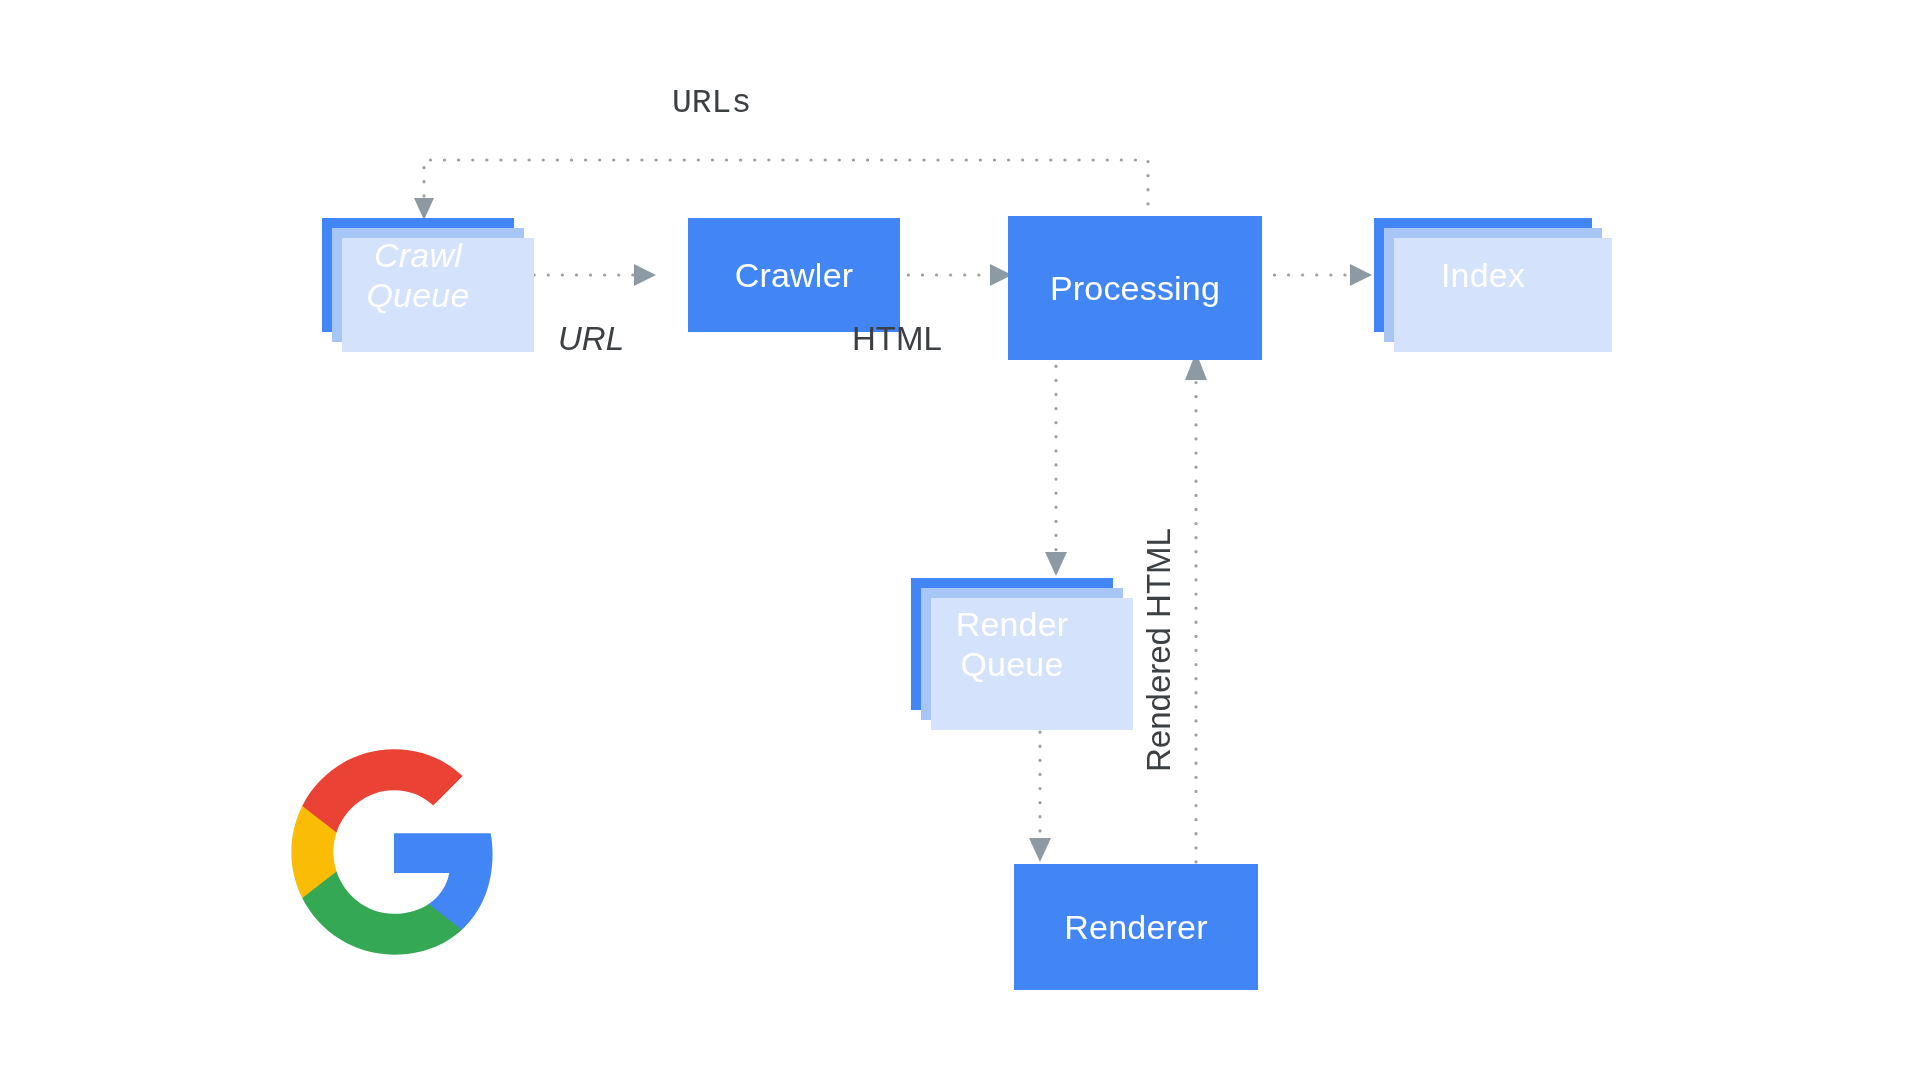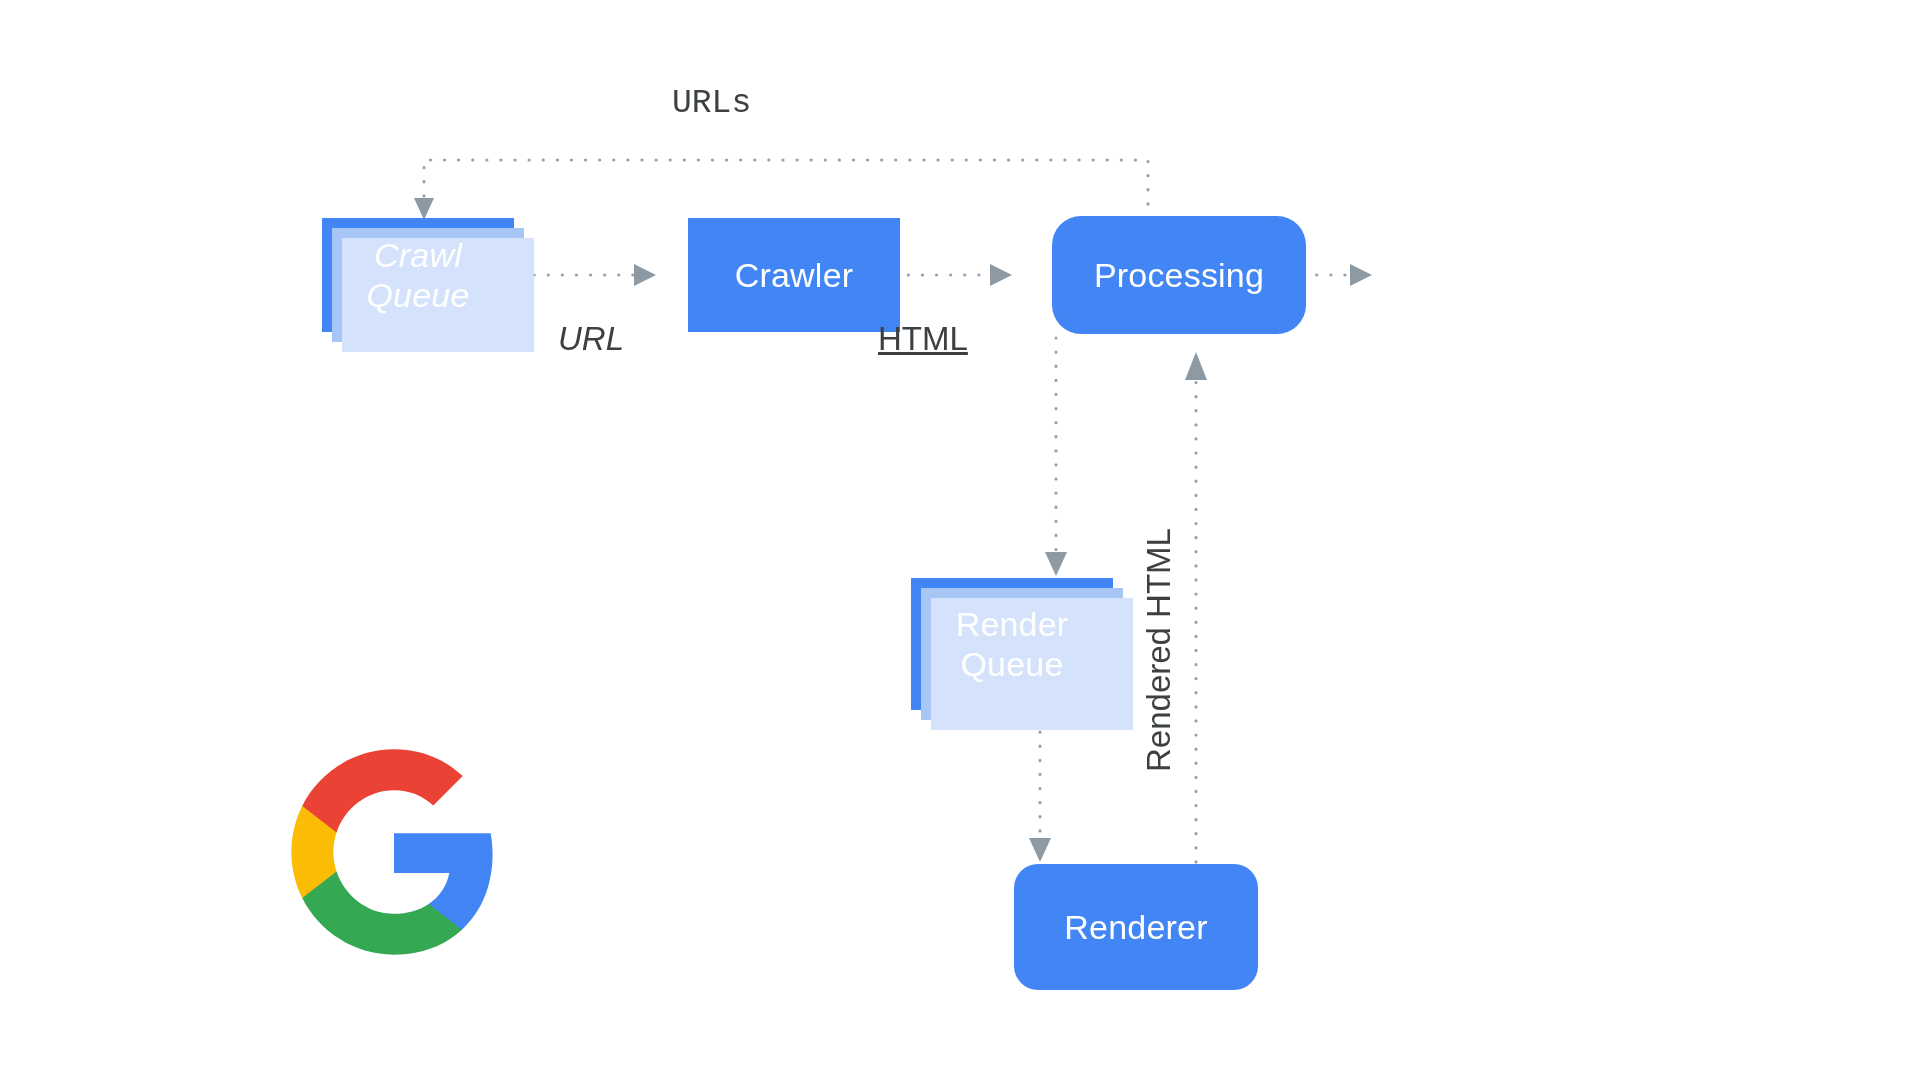--- a/index.html
+++ b/index.html
@@ -151,33 +151,34 @@
       <path class="dotline" d="M 1196 862 L 1196 380"></path>
       <polygon class="arrowhead" points="1185,380 1207,380 1196,352"></polygon>
     </g>
   </svg>
 
   <div class="node stacked" style="left:322px; top:218px; width:192px; height:114px;font-style:italic;">Crawl
 Queue</div>
 
   <div class="node" style="left:652px; top:218px; width:212px; height:114px;margin-left:36px;">Crawler</div>
 
-  <div class="node" style="left:1052px; top:216px; width:254px; height:118px;border-radius:29px;">Processing</div>
+  <div class="node" style="left:1008px; top:216px; width:254px; height:144px;">Processing</div>
 
+  <div class="node stacked" style="left:1374px; top:218px; width:218px; height:114px;">Index</div>
 
   <div class="node stacked" style="left:911px; top:578px; width:202px; height:132px;">Render
 Queue</div>
 
-  <div class="node" style="left:1014px; top:864px; width:244px; height:126px;border-radius:24px;">Renderer</div>
+  <div class="node" style="left:1014px; top:864px; width:244px; height:126px;">Renderer</div>
 
   <div class="edge-label" style="left:672px; top:85px;font-family:Liberation Mono, monospace;">URLs</div>
 
   <div class="edge-label" style="left:558px; top:320px;font-style:italic;">URL</div>
 
-  <div class="edge-label" style="left:878px; top:320px;text-decoration:underline;">HTML</div>
+  <div class="edge-label" style="left:852px; top:320px;">HTML</div>
 
   <div class="edge-label vertical" style="left:1140px; top:772px;">Rendered HTML</div>
 
   <svg id="google-logo" viewBox="0 0 48 48" xmlns="http://www.w3.org/2000/svg">
     <path fill="#4285F4" d="M45.12 24.5c0-1.56-.14-3.06-.4-4.5H24v8.51h11.84c-.51 2.75-2.06 5.08-4.39 6.64v5.52h7.11c4.16-3.83 6.56-9.47 6.56-16.17z"></path>
     <path fill="#34A853" d="M24 46c5.94 0 10.92-1.97 14.56-5.33l-7.11-5.52c-1.97 1.32-4.49 2.1-7.45 2.1-5.73 0-10.58-3.87-12.31-9.07H4.34v5.7C7.96 41.07 15.4 46 24 46z"></path>
     <path fill="#FBBC05" d="M11.69 28.18C11.25 26.86 11 25.45 11 24s.25-2.86.69-4.18v-5.7H4.34C2.85 17.09 2 20.45 2 24s.85 6.91 2.34 9.88l7.35-5.7z"></path>
     <path fill="#EA4335" d="M24 10.75c3.23 0 6.13 1.11 8.41 3.29l6.31-6.31C34.91 4.18 29.93 2 24 2 15.4 2 7.96 6.93 4.34 14.12l7.35 5.7c1.73-5.2 6.58-9.07 12.31-9.07z"></path>
   </svg>
 

